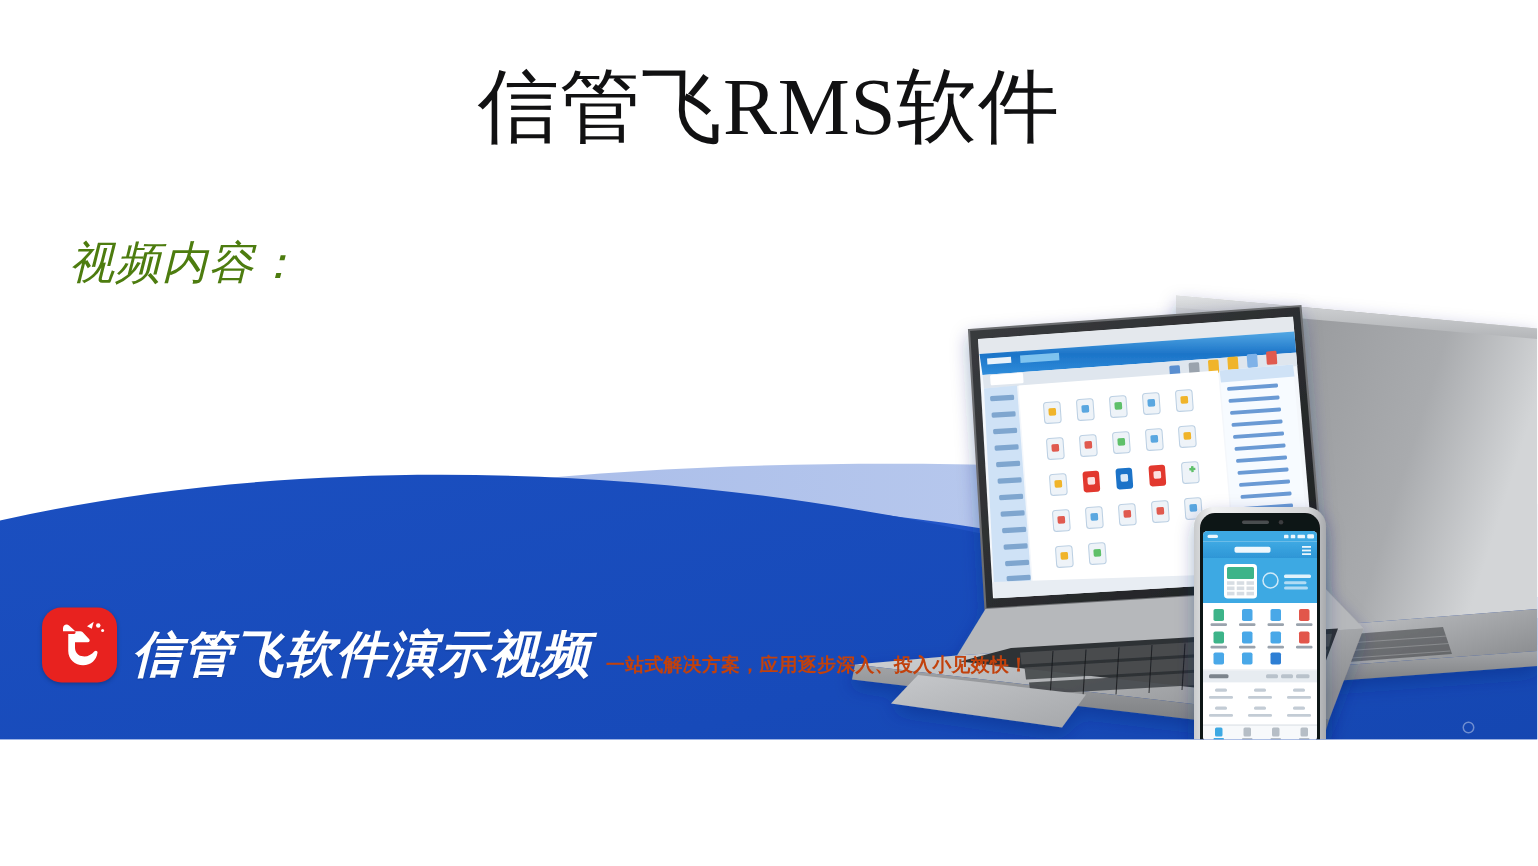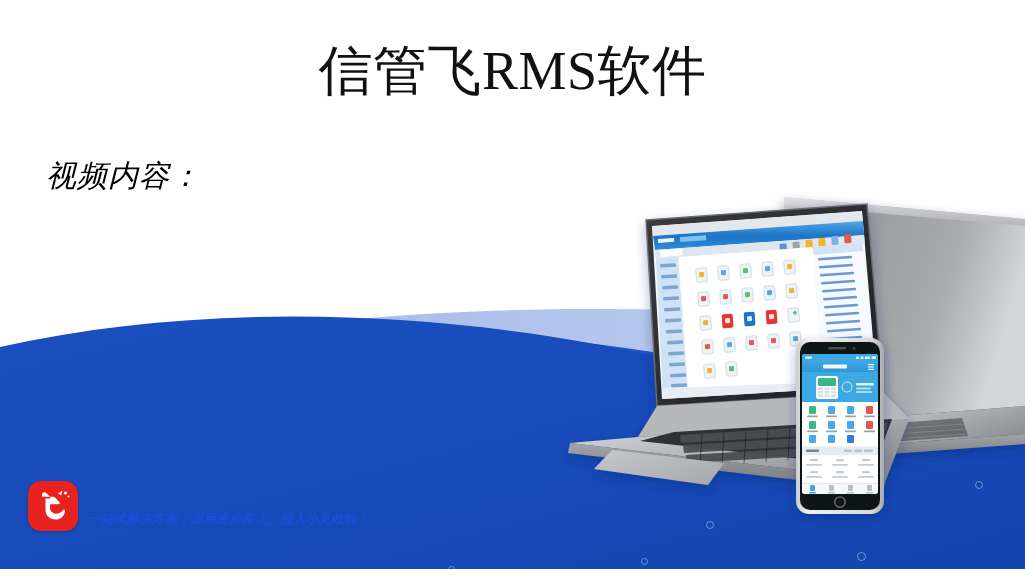--- a/index.html
+++ b/index.html
@@ -2,21 +2,21 @@
 <html lang="zh"><head>
 <meta charset="utf-8">
 <title>信管飞RMS软件</title>
 <style>
   html,body{margin:0;padding:0;background:#fff;}
   body{
     font-family:"Liberation Sans","DejaVu Sans",sans-serif;
   }
   #slide{
     position:relative;
-    width:1025px;height:569px;
+    width:1025px;height:493px;
     overflow:hidden;
     background:#ffffff;
   }
 
   
   .bg-layer{position:absolute;inset:0;overflow:hidden;}
   .bg-layer svg{display:block;width:1025px;height:577px;}
 
   
   .bubble{
@@ -32,21 +32,21 @@
     font-family:"Liberation Serif","DejaVu Serif",serif;
     font-size:54px;line-height:1.1;
     color:#111112;
     letter-spacing:.5px;
     white-space:nowrap;
   }
 
   
   #subtitle{
     position:absolute;left:46px;top:152px;
-    color:#000000;
+    color:#4d7c0f;
     font-family:"Liberation Serif","DejaVu Serif",serif;
     font-style:italic;
     font-size:30px;line-height:1.62;
     letter-spacing:1px;
   }
   #subtitle .line2{display:block;padding-left:62px;}
 
   
   #brandbar{
     position:absolute;left:28px;bottom:38px;
@@ -63,27 +63,26 @@
     color:#ffffff;
     font-size:33px;font-weight:bold;
     font-style:italic;
     letter-spacing:1px;
     line-height:1;
     padding-bottom:3px;
     white-space:nowrap;
     text-shadow:0 1px 1px rgba(0,0,0,.18);
   }
   #brand-tagline{
-    color:#1d4ed8;
+    color:#c2410c;
     font-size:12.5px;font-weight:bold;
     letter-spacing:.3px;
     line-height:1;
     padding-bottom:6px;
     white-space:nowrap;
-    font-style:italic;
   }
 
   
   #devices{
     position:absolute;left:462px;top:188px;
     width:563px;height:340px;
   }
   #devices svg{display:block;}
 </style>
 </head>
@@ -516,16 +515,17 @@
       <svg width="50" height="50" viewBox="0 0 50 50" xmlns="http://www.w3.org/2000/svg" aria-hidden="true">
 
         <path d="M14 14 C14 11.5 16.5 10.6 18.2 12.1 L22 15.6 C22.8 16.3 22.3 17.6 21.2 17.6 L17.5 17.6 L17.5 29 C17.5 34.6 22 38.5 27.4 38.5 C32.6 38.5 36.4 35 37 30.2 C37.2 29 35.8 28.3 35 29.2 C32.6 32 29.4 33.3 26.3 32.4 C23.6 31.6 22 29.4 22 26.6 L22 23.2 L30.5 23.2 C31.6 23.2 32.2 22 31.5 21.2 L27 16.4 C26.6 16 26.1 15.8 25.6 15.8 L14 15.8 Z" fill="#ffffff"></path>
         <path d="M30 12.5 L34.5 9.5 L33.2 14.2 Z" fill="#ffffff"></path>
         <circle cx="37.5" cy="12" r="1.5" fill="#ffffff"></circle>
         <circle cx="40.4" cy="15.4" r="1" fill="#ffffff"></circle>
         <text x="39" y="16" font-size="4" fill="#ffffff" opacity="0">®</text>
       </svg>
     </div>
 
+    <span id="brand-name">信管飞软件演示视频</span>
     <span id="brand-tagline">一站式解决方案，应用逐步深入、投入小见效快！</span>
   </div>
 
 </div>
 
 </body></html>

